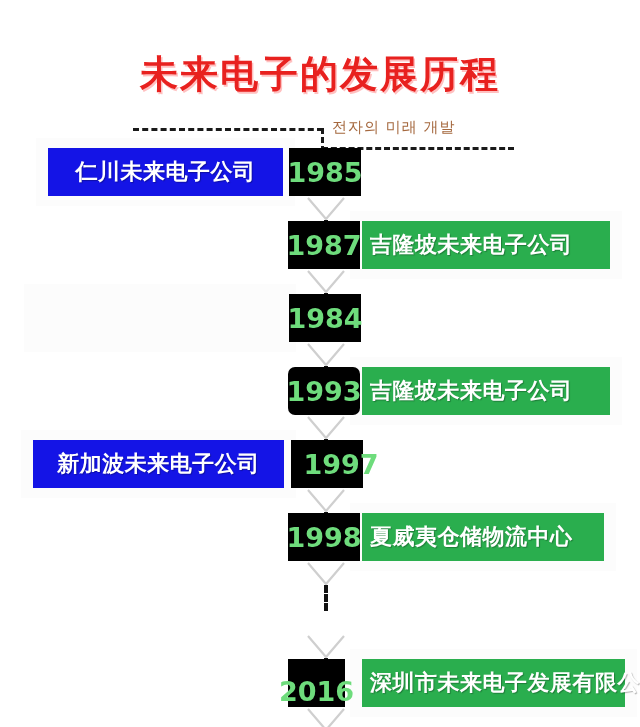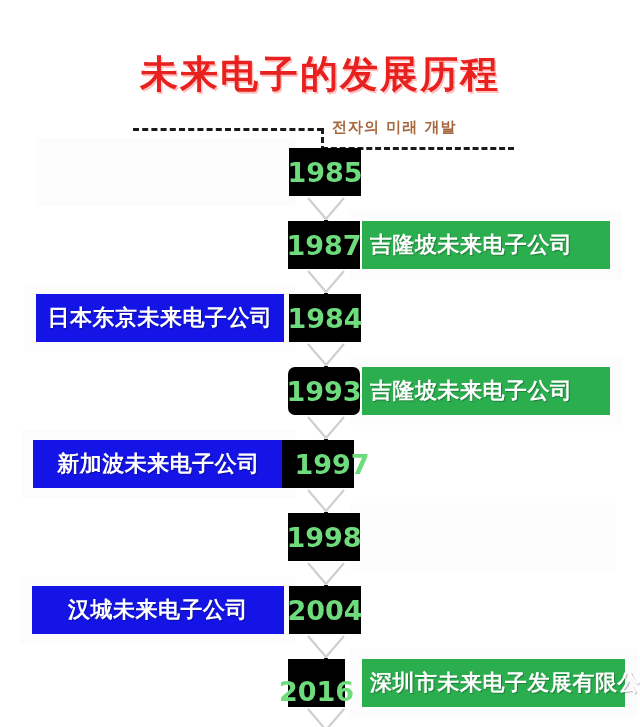--- a/index.html
+++ b/index.html
@@ -32,21 +32,21 @@
     letter-spacing: 2px;
     color: #e8211f;
     text-shadow: 1.5px 1.5px 0 rgba(255,140,140,0.55);
     white-space: nowrap;
     line-height: 1.1;
   }
   #subtitle {
     position: absolute;
     left: 332px; top: 78px;
     font-family: "DejaVu Sans", "Liberation Sans", sans-serif;
-    font-weight: bold;
+    font-weight: normal;
     font-size: 15px;
     letter-spacing: 1px;
     color: #a5683e;
     white-space: nowrap;
   }
   .dash-h {
     position: absolute;
     height: 0;
     border-top: 3px dashed #1a1a1a;
   }
@@ -148,20 +148,23 @@
   <div id="dash-top-left" class="dash-h"></div>
   <div id="dash-header-v" class="dash-v"></div>
   <div id="dash-top-right" class="dash-h"></div>
 
   <div id="subtitle">전자의 미래 개발</div>
 </div>
 
 <div id="timeline">
     <div class="row" style="top: 18px;">
       <div class="halo" style="left: 36px; width: 259px; top: -10px; height: 68px;"></div>
+      <div class="label-box left" style="left: 48px; width: 235px;">
+        <span>仁川未来电子公司</span>
+      </div>
       <div class="year-box" style="left: 289px; width: 72px;">
         <span>1985</span>
       </div>
     </div>
     <div class="connector" style="top: 66px;">
       <svg class="chev" viewBox="0 0 60 26">
         <path d="M 12 2 L 30 23 L 48 2" fill="none" stroke="#cfcfcf" stroke-width="2.2"></path>
       </svg>
       <div class="vdash"></div>
     </div>
@@ -175,23 +178,20 @@
       </div>
     </div>
     <div class="connector" style="top: 139px;">
       <svg class="chev" viewBox="0 0 60 26">
         <path d="M 12 2 L 30 23 L 48 2" fill="none" stroke="#cfcfcf" stroke-width="2.2"></path>
       </svg>
       <div class="vdash"></div>
     </div>
     <div class="row" style="top: 164px;">
       <div class="halo" style="left: 24px; width: 272px; top: -10px; height: 68px;"></div>
-      <div class="label-box left" style="left: 36px; width: 248px;">
-        <span>日本东京未来电子公司</span>
-      </div>
       <div class="year-box" style="left: 289px; width: 72px;">
         <span>1984</span>
       </div>
     </div>
     <div class="connector" style="top: 212px;">
       <svg class="chev" viewBox="0 0 60 26">
         <path d="M 12 2 L 30 23 L 48 2" fill="none" stroke="#cfcfcf" stroke-width="2.2"></path>
       </svg>
       <div class="vdash"></div>
     </div>
@@ -208,50 +208,44 @@
       <svg class="chev" viewBox="0 0 60 26">
         <path d="M 12 2 L 30 23 L 48 2" fill="none" stroke="#cfcfcf" stroke-width="2.2"></path>
       </svg>
       <div class="vdash"></div>
     </div>
     <div class="row" style="top: 310px;">
       <div class="halo" style="left: 21px; width: 275px; top: -10px; height: 68px;"></div>
       <div class="label-box left" style="left: 33px; width: 251px;">
         <span>新加波未来电子公司</span>
       </div>
-      <div class="year-box" style="left: 282px; width: 72px; padding-left: 28px;">
+      <div class="year-box" style="left: 291px; width: 72px; padding-left: 28px;">
         <span>1997</span>
       </div>
     </div>
     <div class="connector" style="top: 358px;">
       <svg class="chev" viewBox="0 0 60 26">
         <path d="M 12 2 L 30 23 L 48 2" fill="none" stroke="#cfcfcf" stroke-width="2.2"></path>
       </svg>
       <div class="vdash"></div>
     </div>
     <div class="row" style="top: 383px;">
       <div class="halo" style="left: 350px; width: 266px; top: -10px; height: 68px;"></div>
+      <div class="label-box right" style="left: 362px; width: 242px;">
+        <span>夏威夷仓储物流中心</span>
+      </div>
       <div class="year-box" style="left: 288px; width: 72px;">
         <span>1998</span>
       </div>
     </div>
     <div class="connector" style="top: 431px;">
       <svg class="chev" viewBox="0 0 60 26">
         <path d="M 12 2 L 30 23 L 48 2" fill="none" stroke="#cfcfcf" stroke-width="2.2"></path>
       </svg>
       <div class="vdash"></div>
-    </div>
-    <div class="row" style="top: 456px;">
-      <div class="halo" style="left: 20px; width: 276px; top: -10px; height: 68px;"></div>
-      <div class="label-box left" style="left: 32px; width: 252px;">
-        <span>汉城未来电子公司</span>
-      </div>
-      <div class="year-box" style="left: 289px; width: 72px;">
-        <span>2004</span>
-      </div>
     </div>
     <div class="connector" style="top: 504px;">
       <svg class="chev" viewBox="0 0 60 26">
         <path d="M 12 2 L 30 23 L 48 2" fill="none" stroke="#cfcfcf" stroke-width="2.2"></path>
       </svg>
       <div class="vdash"></div>
     </div>
     <div class="row" style="top: 529px;">
       <div class="halo" style="left: 350px; width: 287px; top: -10px; height: 68px;"></div>
       <div class="label-box right" style="left: 362px; width: 263px;">

